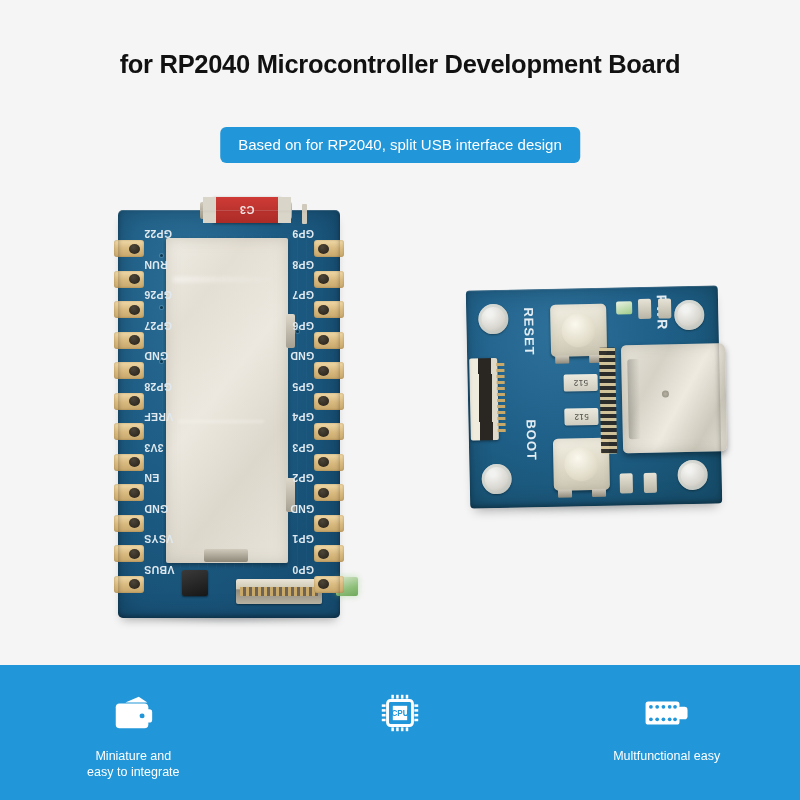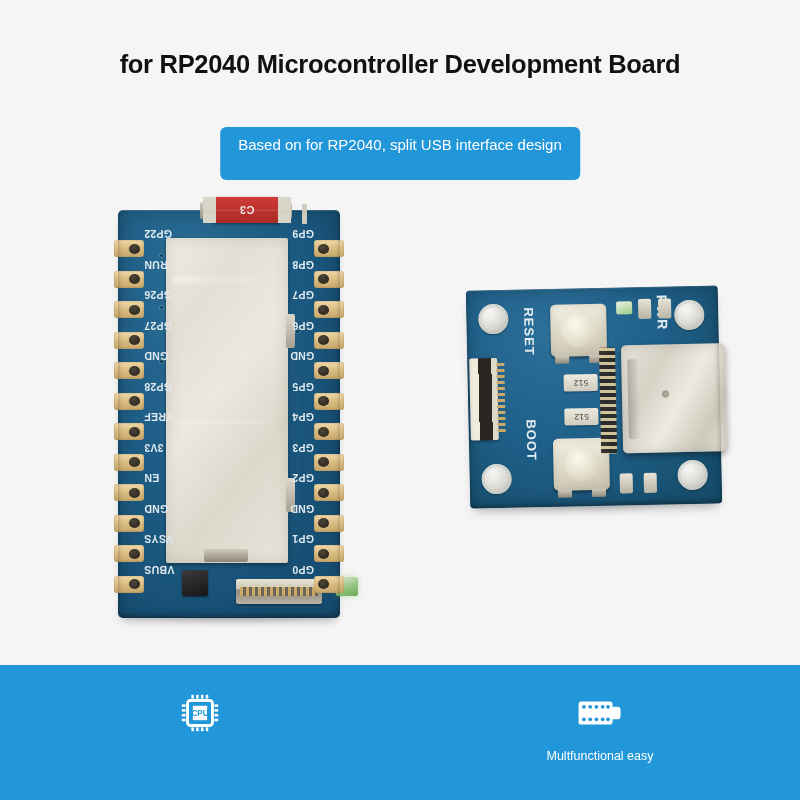--- a/index.html
+++ b/index.html
@@ -15,21 +15,21 @@
   .title {
     position: absolute; top: 50px; left: 0; width: 800px;
     text-align: center;
     font-size: 25.5px; font-weight: bold; color: #111;
     letter-spacing: -0.3px;
   }
   .badge {
     position: absolute; top: 127px; left: 50%; transform: translateX(-50%);
     background: #2196d8; color: #fff;
     font-size: 15px; line-height: 1;
-    padding: 10px 18px 28px; border-radius: 6px;
+    padding: 10px 18px 11px; border-radius: 6px;
     white-space: nowrap;
   }
 
   
   .stage { position: absolute; top: 0; left: 0; width: 800px; height: 665px; }
 
   
   .board-left {
     position: absolute; left: 118px; top: 210px;
     width: 222px; height: 408px;
@@ -377,20 +377,32 @@
       <div class="usb-pins"></div>
       <div class="usb-c">
         <div class="slot"></div>
         <div class="dimple"></div>
       </div>
     </div>
   </div>
 
   <div class="footer">
 
+    <div class="feature">
+      <div class="ico">
+        <svg width="46" height="46" viewBox="0 0 48 48" aria-hidden="true">
+          <path d="M30 7 L39 13 L16 13 Z" fill="#ffffff"></path>
+          <rect x="6" y="14" width="34" height="26" rx="4" fill="#ffffff"></rect>
+          <rect x="28" y="20" width="16" height="14" rx="3" fill="#ffffff"></rect>
+          <circle cx="33.5" cy="27" r="2.6" fill="#2196d8"></circle>
+        </svg>
+      </div>
+      <div class="cap">Miniature and
+easy to integrate</div>
+    </div>
 
     <div class="feature">
       <div class="ico">
         <svg width="46" height="46" viewBox="0 0 48 48" aria-hidden="true">
           <rect x="11" y="11" width="26" height="26" rx="3" fill="none" stroke="#ffffff" stroke-width="3"></rect>
           <rect x="16.5" y="16.5" width="15" height="15" fill="#ffffff"></rect>
           <g fill="#ffffff">
             <rect x="15" y="5" width="2.6" height="4"></rect>
               <rect x="20" y="5" width="2.6" height="4"></rect>
             <rect x="25" y="5" width="2.6" height="4"></rect>

